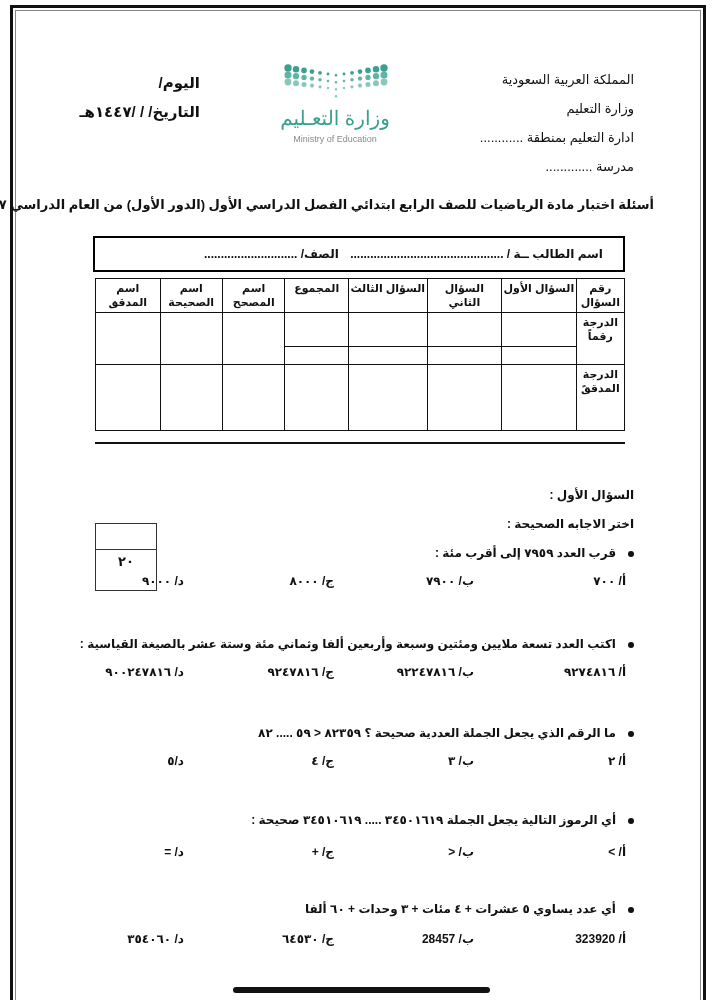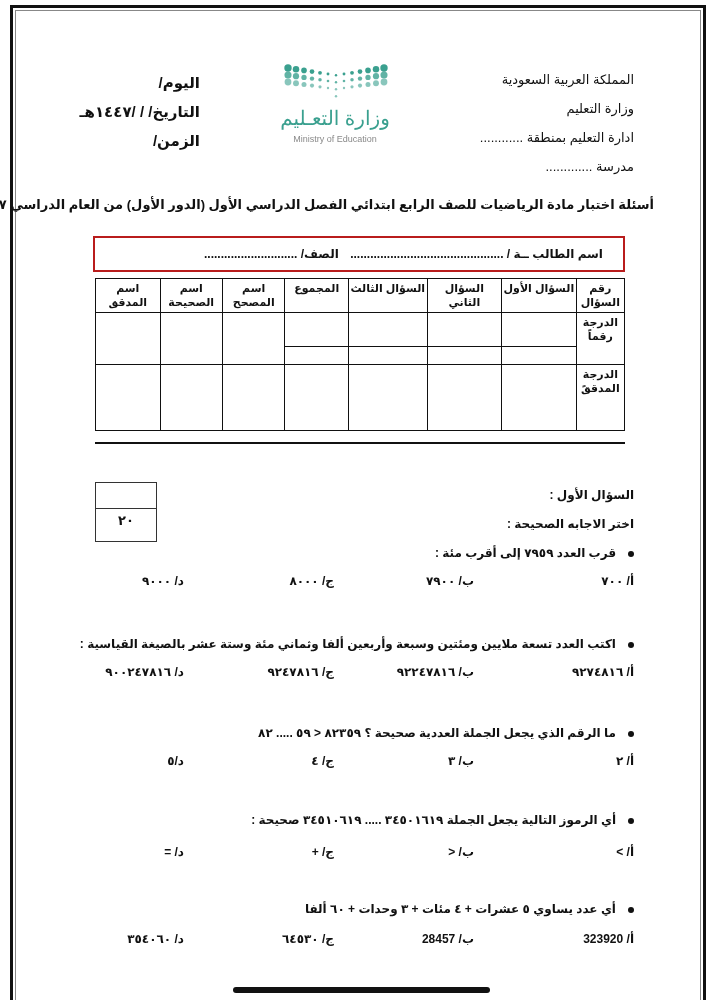--- a/index.html
+++ b/index.html
@@ -12,37 +12,37 @@
   .hdr-right { position: absolute; right: 80px; top: 65px; font-size: 13px; font-weight: normal; line-height: 29px; text-align: right; }
   .hdr-left { position: absolute; left: 75px; top: 68px; width: 125px; font-size: 15px; font-weight: bold; line-height: 29px; text-align: right; }
 
   .logo { position: absolute; left: 278px; top: 62px; width: 160px; height: 88px; direction: ltr; }
   .logo svg { display: block; }
   .logo .ar { position: absolute; left: 2px; top: 44px; width: 110px; text-align: center; font-size: 20px; color: #3aa08f; direction: rtl; font-family: Liberation Sans, sans-serif; }
   .logo .en { position: absolute; left: 2px; top: 72px; width: 110px; text-align: center; font-size: 9px; color: #8a8a8a; }
 
   .title { position: absolute; right: 60px; top: 197px; font-size: 13px; font-weight: bold; white-space: nowrap; }
 
-  .student-box { position: absolute; left: 93px; top: 236px; width: 532px; height: 36px; border: 2px solid #b91c1c; font-size: 12px; font-weight: bold; padding: 9px 20px 0 0; white-space: nowrap; }
+  .student-box { position: absolute; left: 93px; top: 236px; width: 532px; height: 36px; border: 2px solid #000000; font-size: 12px; font-weight: bold; padding: 9px 20px 0 0; white-space: nowrap; }
   .student-box span { margin-left: 8px; }
 
   table.grades { position: absolute; left: 95px; top: 278px; width: 530px; border-collapse: collapse; font-size: 11px; font-weight: bold; }
   table.grades td { border: 1.5px solid #111; text-align: center; vertical-align: top; padding-top: 2px; line-height: 14px; }
   .bottom-line { position: absolute; left: 95px; top: 442px; width: 530px; height: 0; border-top: 2.5px solid #111; }
 
-  .score-box { position: absolute; left: 95px; top: 482px; width: 62px; height: 60px; border: 1.5px solid #333; }
+  .score-box { position: absolute; left: 95px; top: 523px; width: 62px; height: 68px; border: 1.5px solid #333; }
   .score-box .top { height: 26px; border-bottom: 1.5px solid #333; }
   .score-box .val { height: 24px; text-align: center; font-size: 13px; font-weight: bold; line-height: 24px; }
 
   .q-head { position: absolute; right: 80px; font-size: 12px; font-weight: bold; }
   .q { position: absolute; right: 80px; font-size: 12px; font-weight: bold; }
   .q .bullet { display: inline-block; width: 6px; height: 6px; border-radius: 50%; background: #111; margin-left: 12px; vertical-align: middle; }
   .opts { position: absolute; left: 95px; right: 80px; height: 20px; font-size: 12px; font-weight: bold; }
   .opt { position: absolute; top: 0; white-space: nowrap; }
-  .opt.a { right: 0; }
+  .opt.a { right: 8px; }
   .opt.b { right: 160px; }
   .opt.c { right: 300px; }
   .opt.d { right: 450px; }
 
   .home-indicator { position: absolute; left: 233px; top: 987px; width: 257px; height: 6px; border-radius: 3px; background: #111; }
 </style>
 </head>
 <body>
 
 <div class="frame-outer"></div>
@@ -100,21 +100,20 @@
         <circle cx="106" cy="20" r="3.4000000000000004" fill="#3aa08f" opacity="0.6"></circle>
       </g>
   </svg>
   <div class="ar">وزارة التعـليم</div>
   <div class="en">Ministry of Education</div>
 </div>
 
 <div class="hdr-left">
   <div>اليوم/</div>
   <div>التاريخ/   /   /١٤٤٧هـ</div>
-  <div>الزمن/</div>
 </div>
 
 <div class="title">أسئلة اختبار مادة الرياضيات للصف الرابع ابتدائي الفصل الدراسي الأول (الدور الأول) من العام الدراسي ١٤٤٧هـ</div>
 
 <div class="student-box">
   <span>اسم الطالب ــة / ..............................................</span>
   <span>الصف/ ............................</span>
 </div>
 
 <table class="grades">

